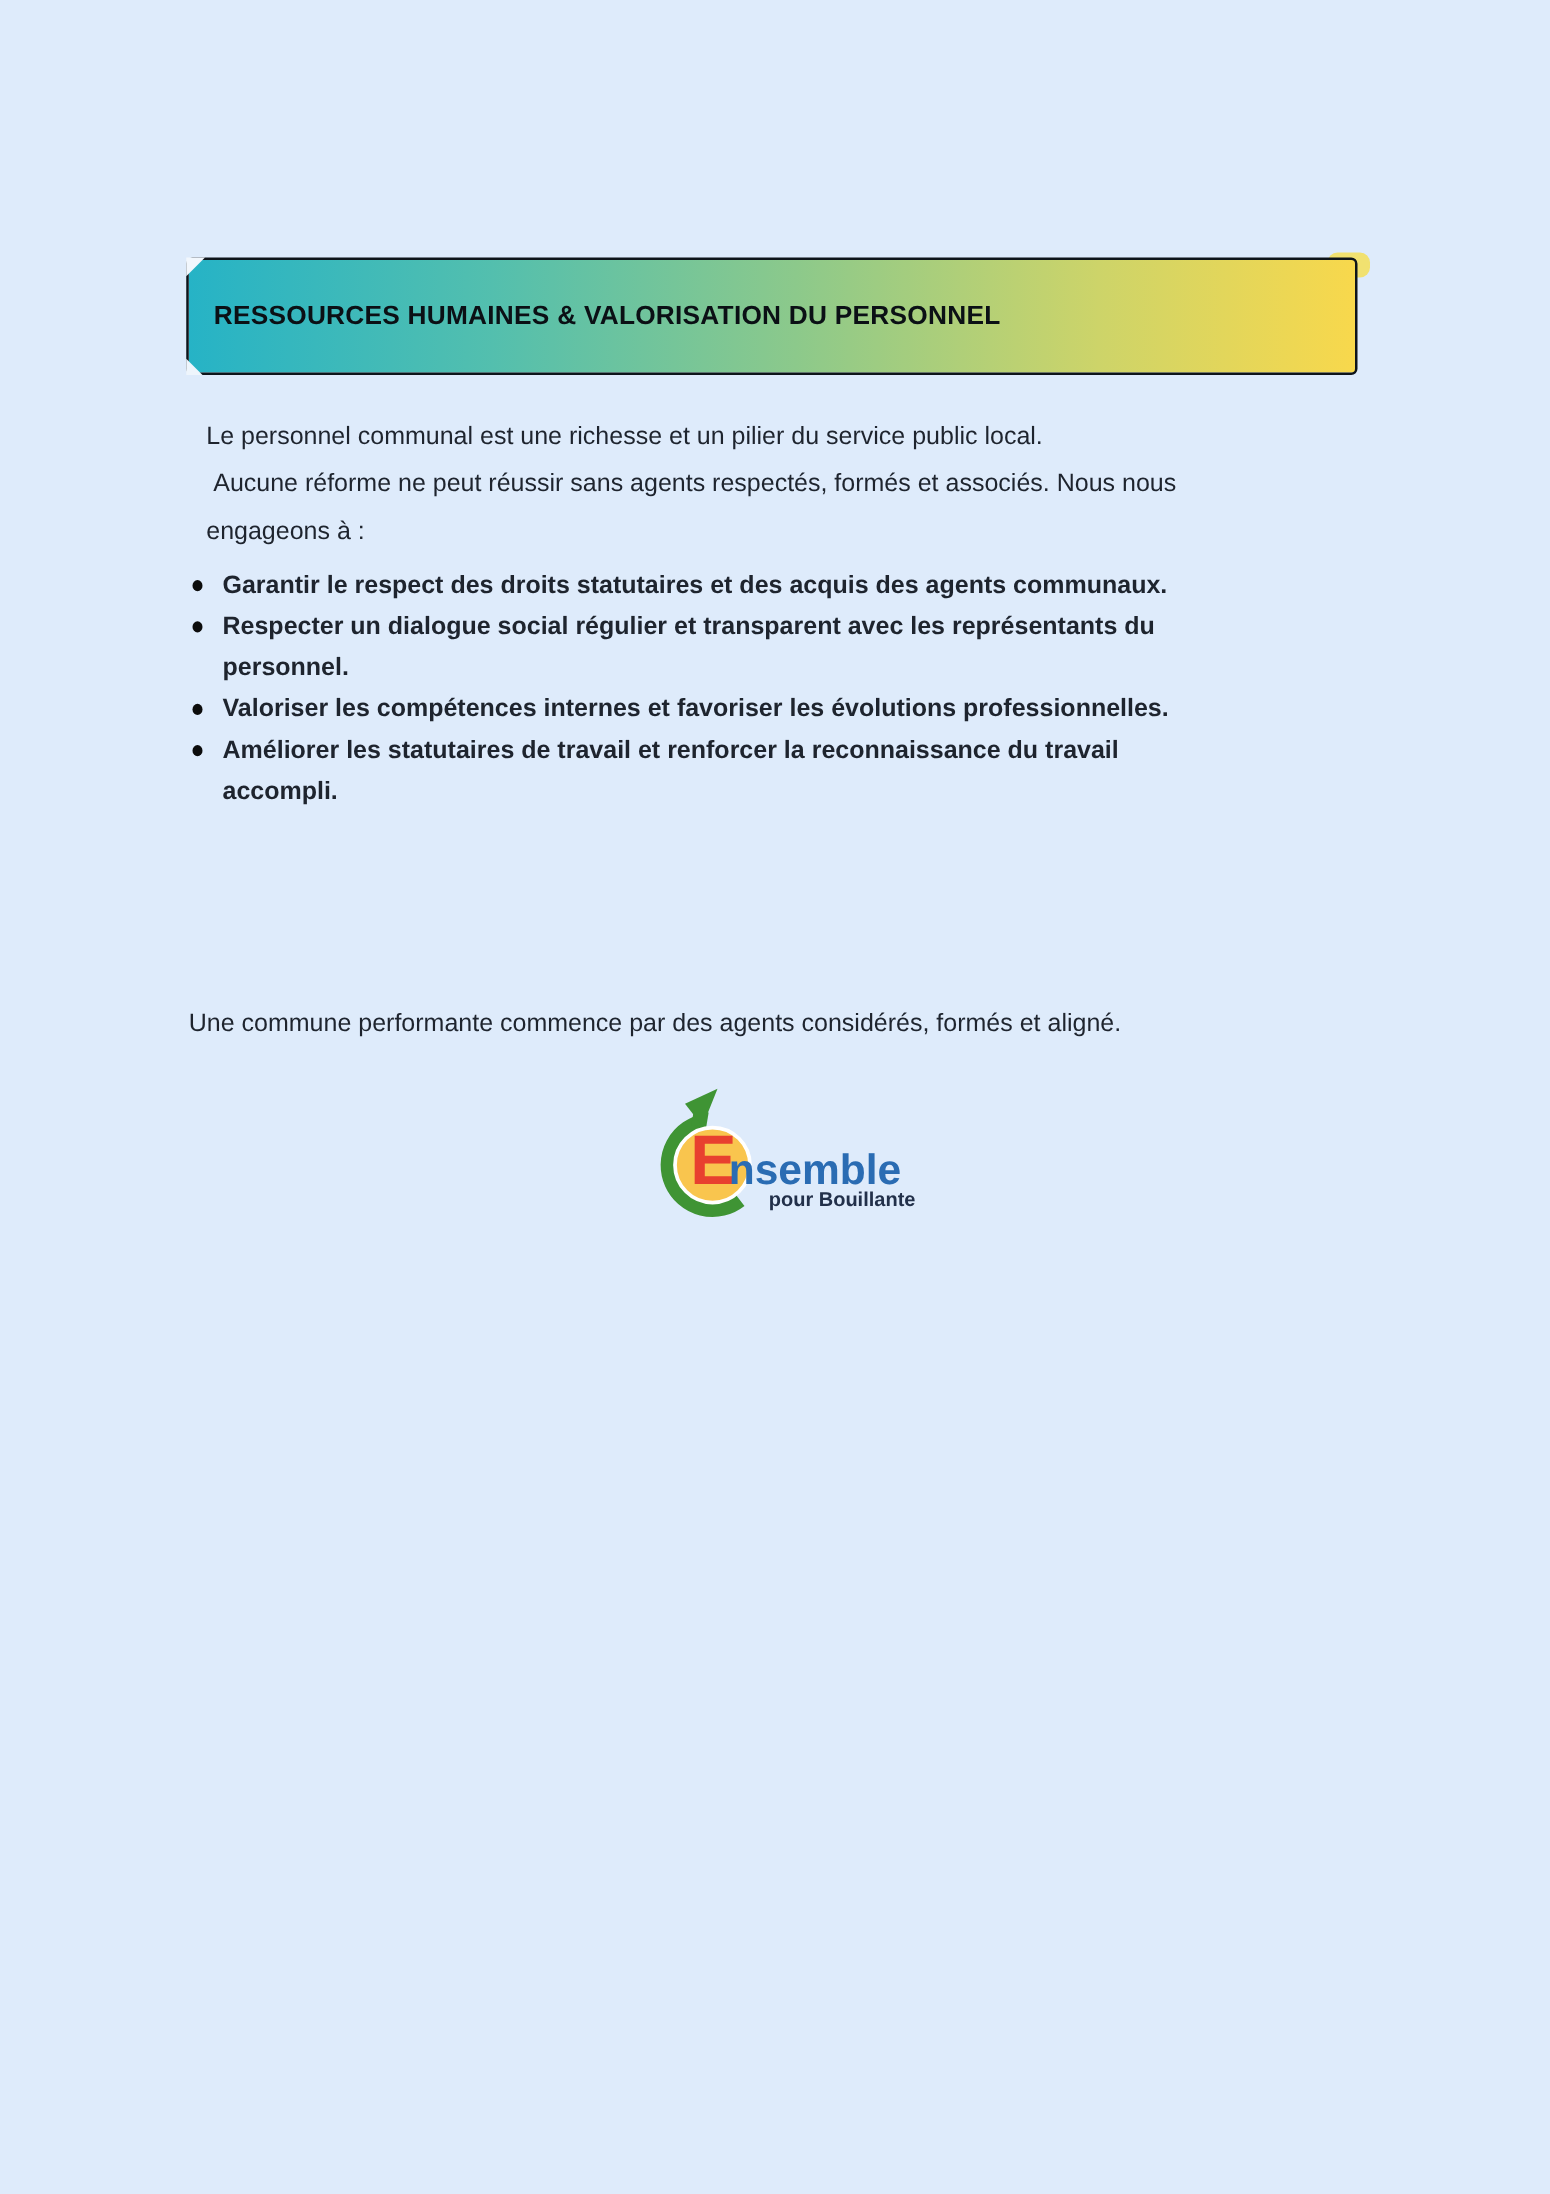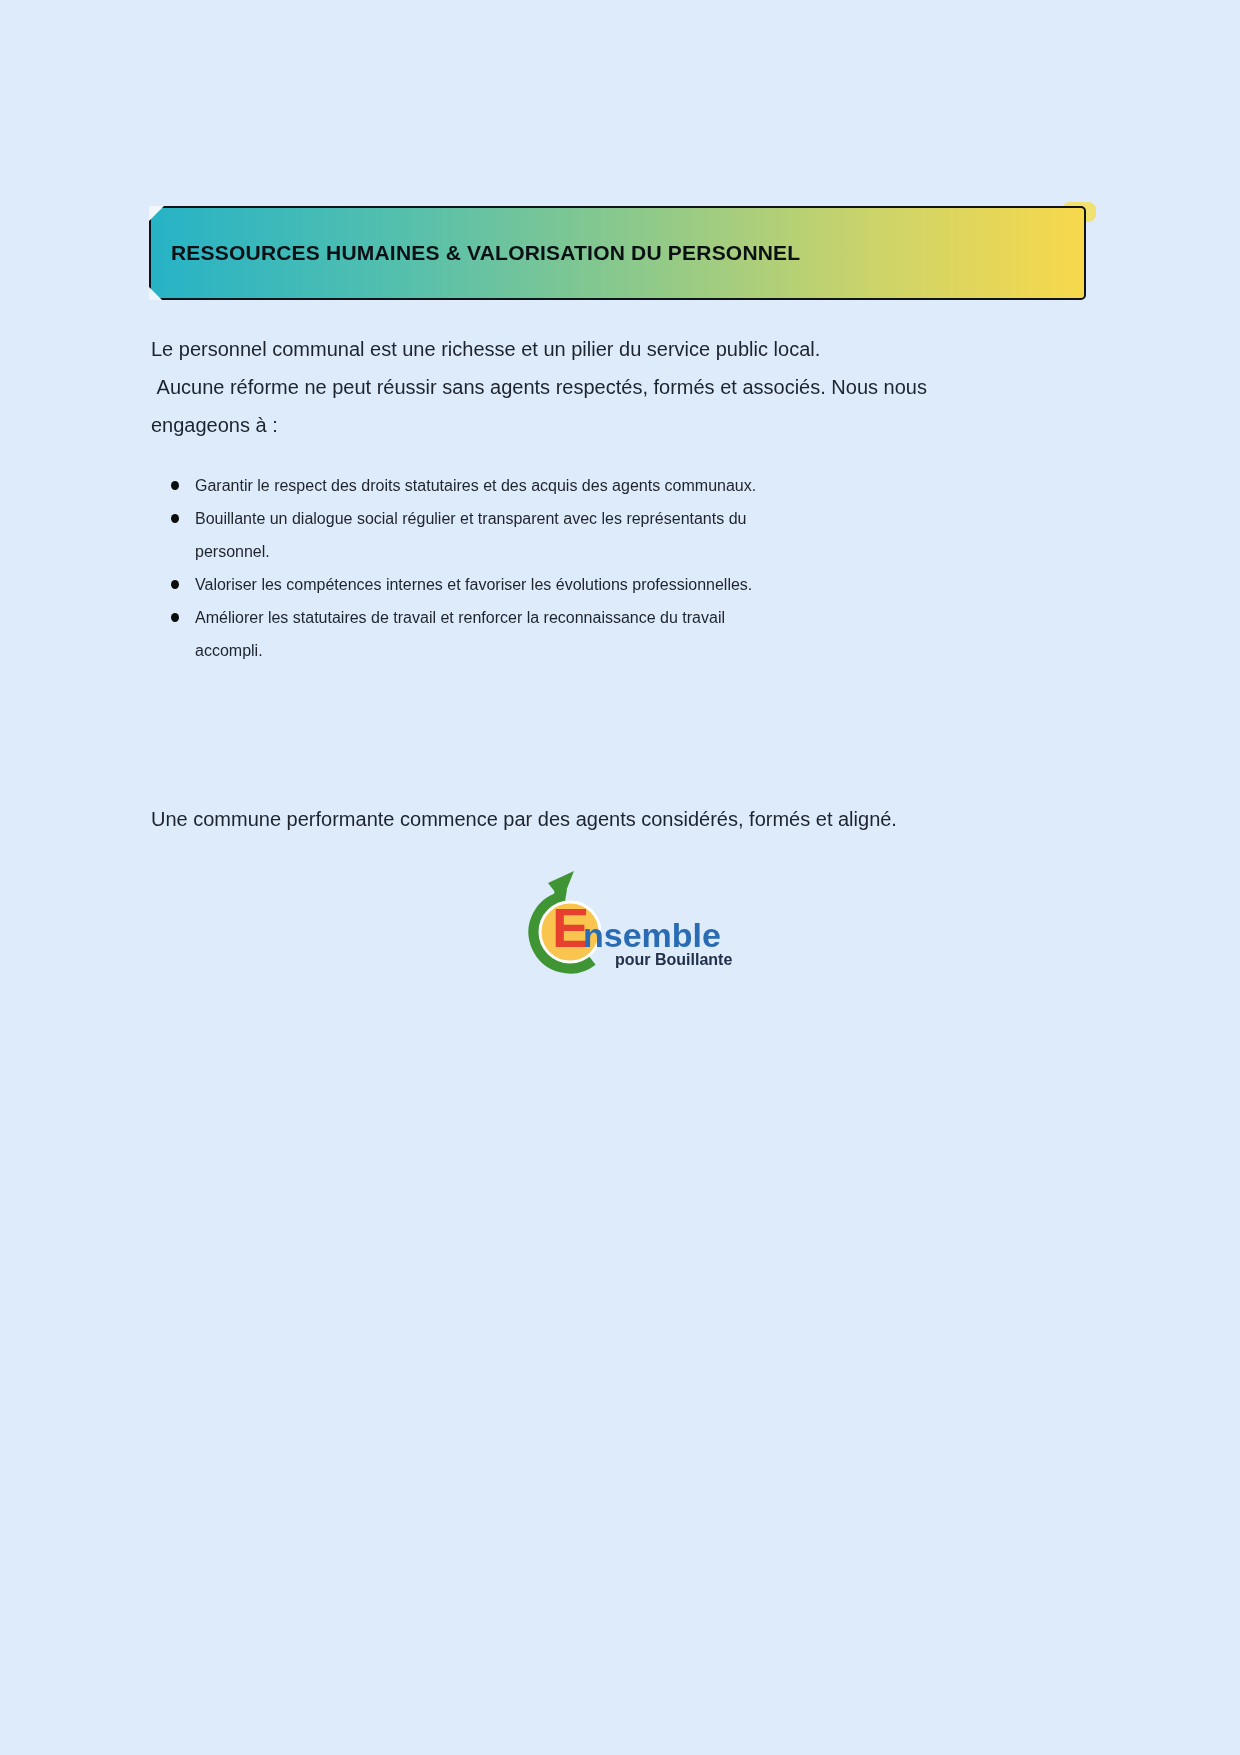--- a/index.html
+++ b/index.html
@@ -29,27 +29,27 @@
     position:absolute; left:-2px; top:-2px; width:0; height:0;
     border-top:15px solid #f2f7fd; border-right:15px solid transparent;
   }
   .notch-bottom {
     position:absolute; left:-2px; bottom:-2px; width:0; height:0;
     border-bottom:13px solid #eef5fc; border-right:13px solid transparent;
   }
 
   
   .intro {
-    position:absolute; left:151px; top:330px; width:930px;
+    position:absolute; left:165px; top:330px; width:930px;
     font-size:20px; line-height:38px; white-space:pre-wrap;
   }
   .bullets {
     position:absolute; left:151px; top:452px; width:930px;
-    margin:17px; padding:0; list-style:none;
-    font-size:16px; line-height:33px;
+    margin:0; padding:0; list-style:none;
+    font-size:20px; line-height:33px;font-weight:bold;
   }
   .bullets li { position:relative; padding-left:27px; white-space:pre-wrap; }
   .bullets li::before {
     content:""; position:absolute; left:3px; top:12px;
     width:8px; height:9px; border-radius:50%; background:#0c0c0c;
   }
   .closing {
     position:absolute; left:151px; top:800px; width:960px;
     font-size:20px; line-height:38px; white-space:pre-wrap;
   }
@@ -71,21 +71,21 @@
     <span class="notch-bottom"></span>
     <div class="banner-title">RESSOURCES HUMAINES &amp; VALORISATION DU PERSONNEL</div>
   </div>
 
   <div class="intro">Le personnel communal est une richesse et un pilier du service public local.
  Aucune réforme ne peut réussir sans agents respectés, formés et associés. Nous nous
 engageons à :</div>
 
   <ul class="bullets">
     <li>Garantir le respect des droits statutaires et des acquis des agents communaux.</li>
-    <li>Bouillante un dialogue social régulier et transparent avec les représentants du
+    <li>Respecter un dialogue social régulier et transparent avec les représentants du
 personnel.</li>
     <li>Valoriser les compétences internes et favoriser les évolutions professionnelles.</li>
     <li>Améliorer les statutaires de travail et renforcer la reconnaissance du travail
 accompli.</li>
   </ul>
 
   <div class="closing">Une commune performante commence par des agents considérés, formés et aligné.</div>
 
   <div class="logo">
     <svg viewBox="0 0 232 116">

